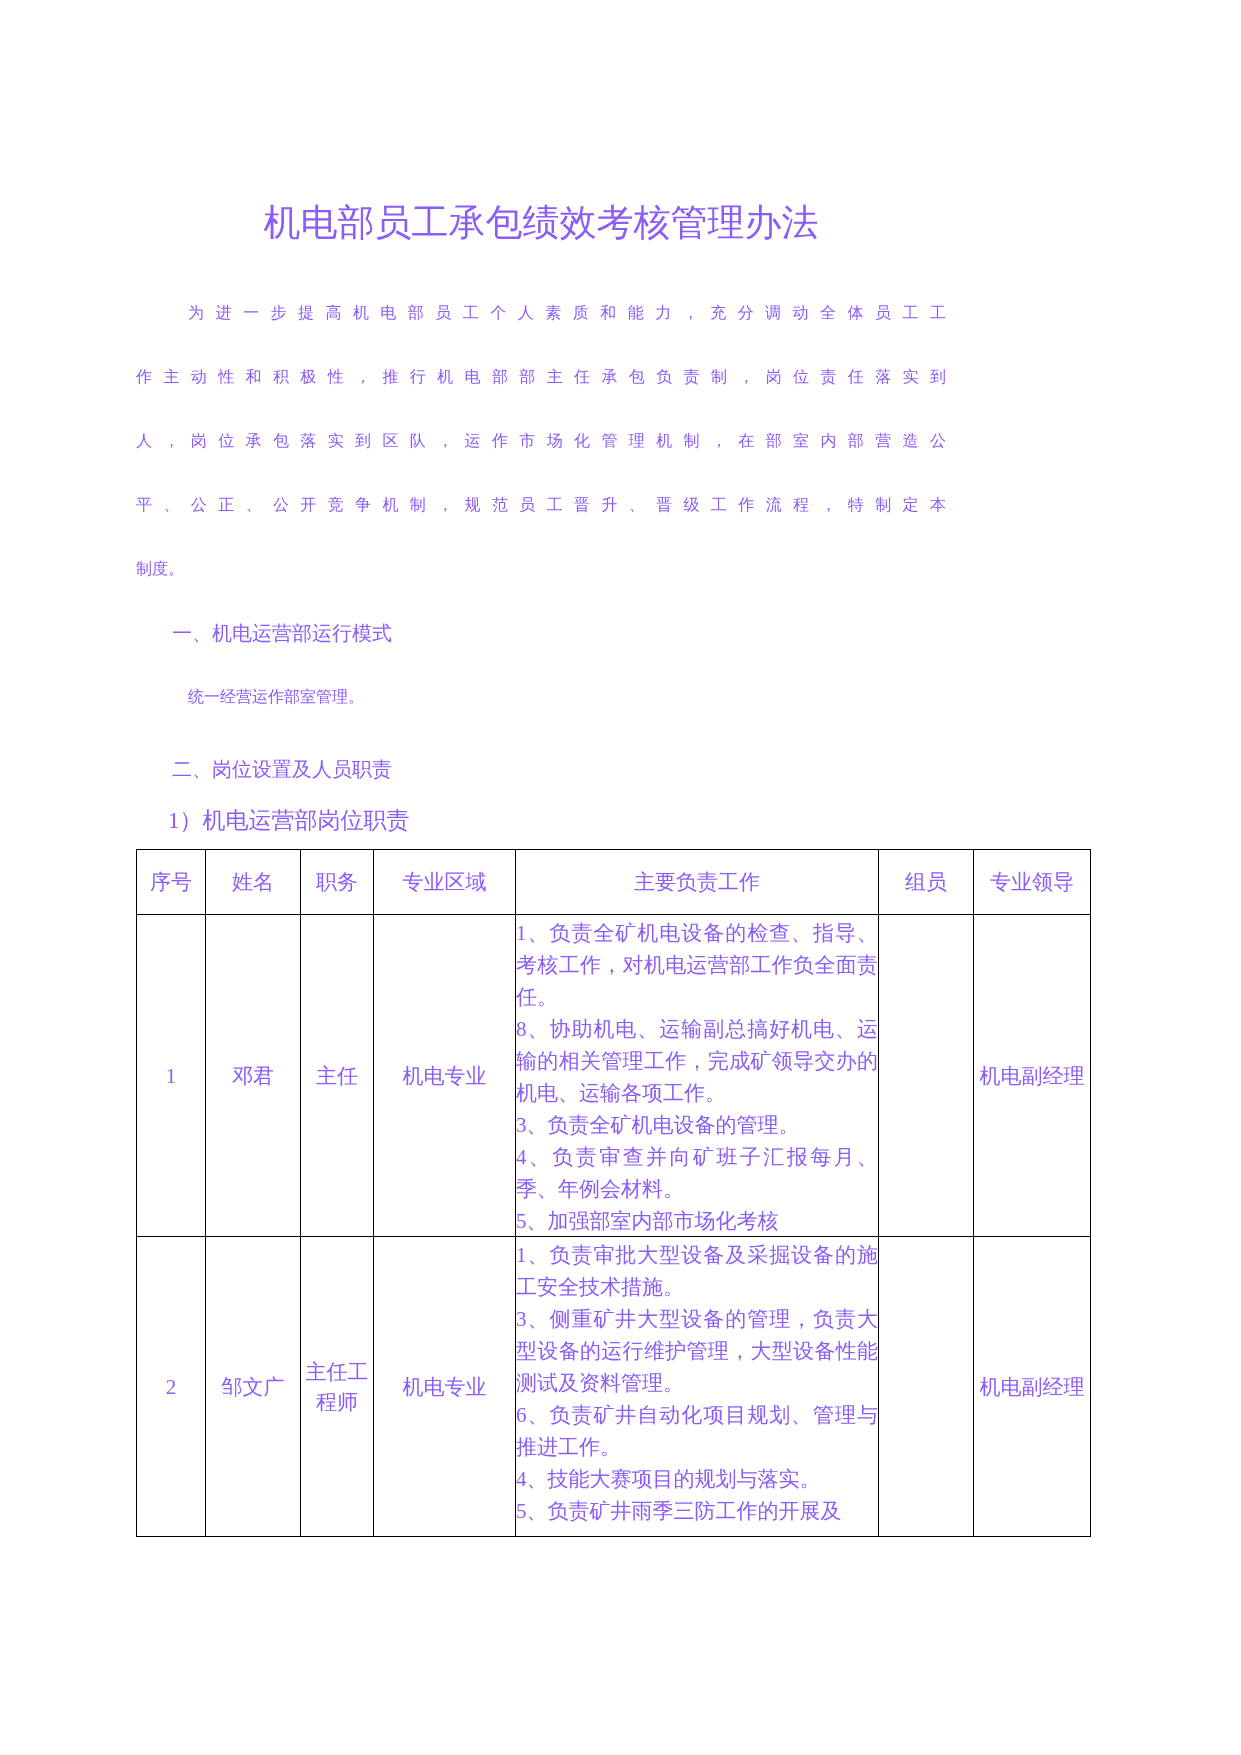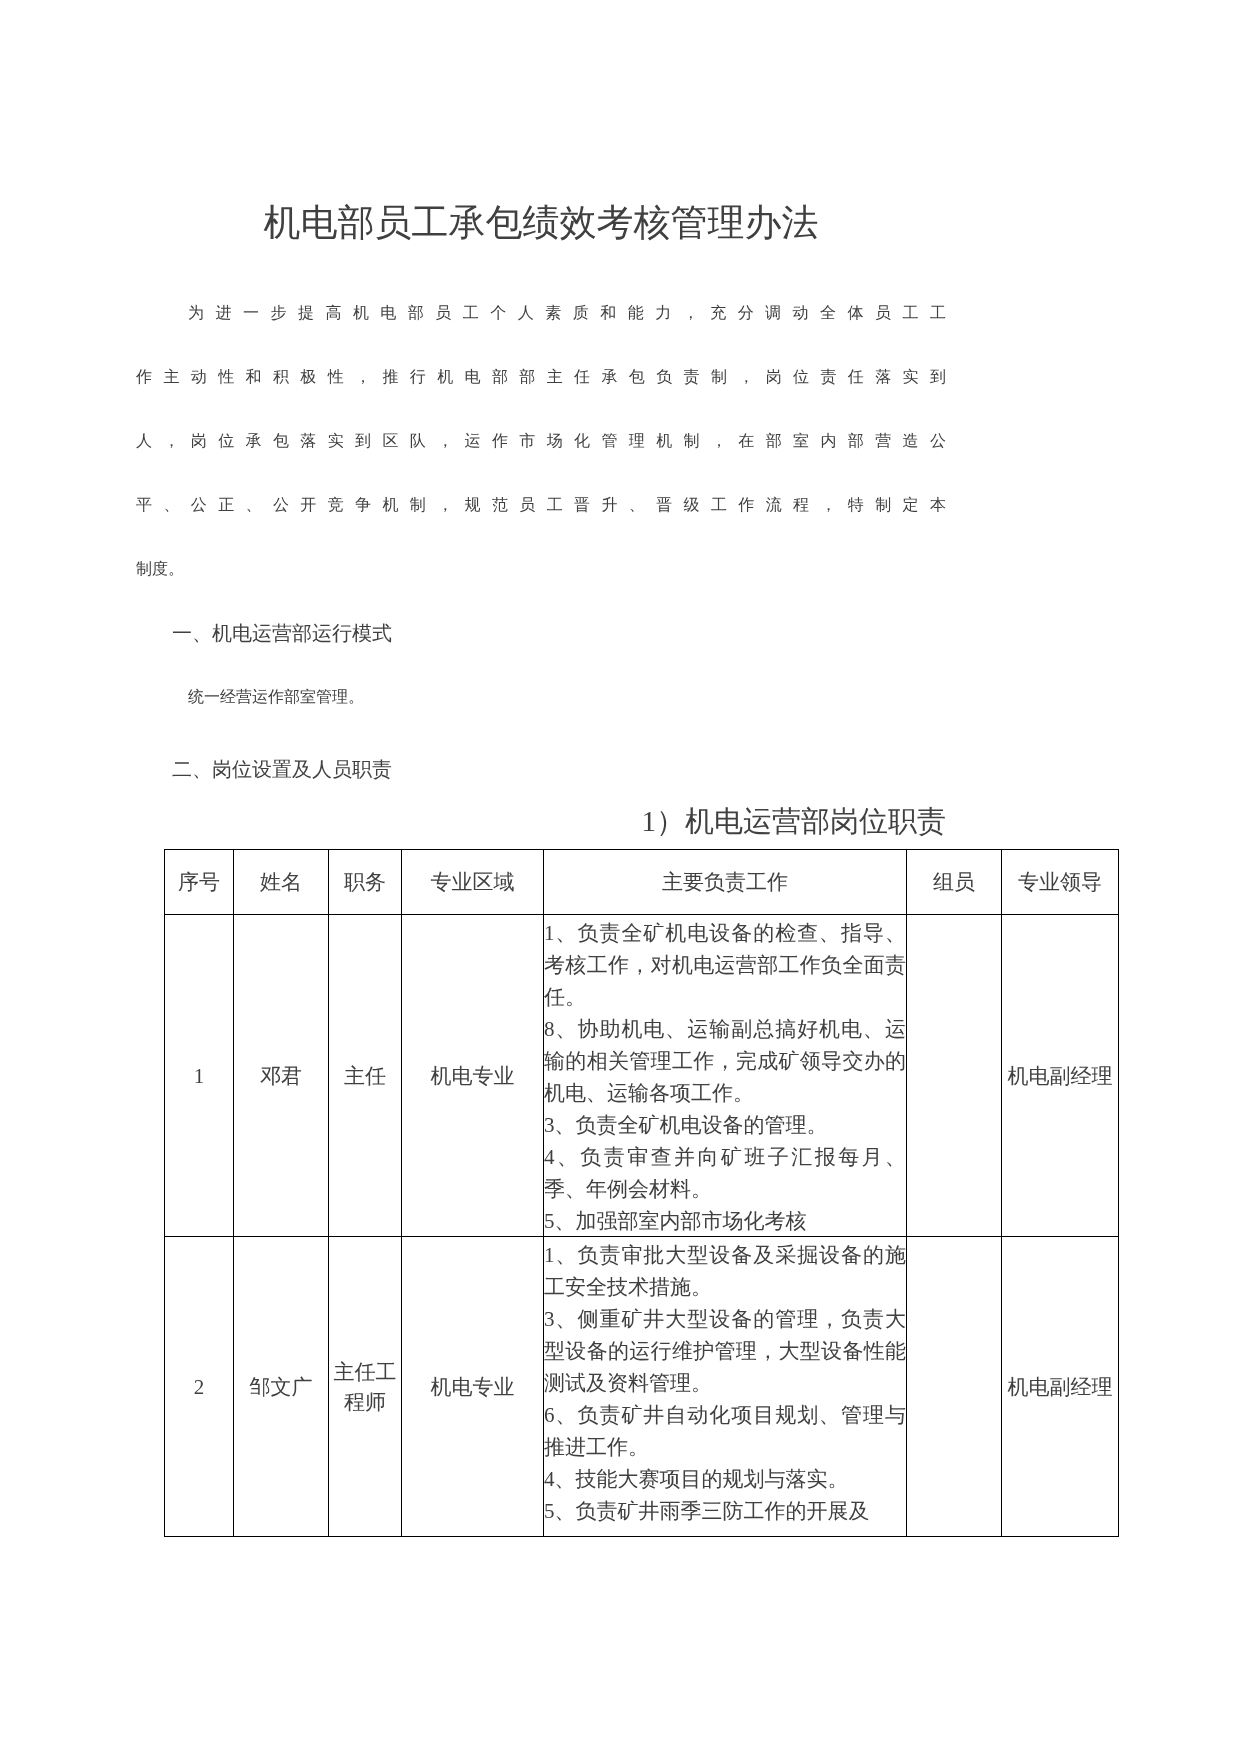--- a/index.html
+++ b/index.html
@@ -2,21 +2,21 @@
 <html><head>
 <meta charset="utf-8">
 <style>
   * { box-sizing: border-box; }
   html, body { margin: 0; padding: 0; background: #ffffff; }
   .page {
     position: relative;
     width: 1241px;
     height: 1755px;
     background: #ffffff;
-    color: #404040;
+    color: #8b5cf6;
     font-family: "Liberation Serif", "DejaVu Serif", serif;
     overflow: hidden;
     padding: 198px 0 0 136px;
   }
   .content { width: 810px; }
   .doc-title {
     width: 810px;
     font-size: 37px;
     line-height: 50px;
     font-weight: normal;
@@ -32,30 +32,29 @@
   }
   .jline.lastline { text-align-last: left; }
   .indent-first .jline:first-child { text-indent: 52px; }
   .sec-heading {
     font-size: 20px;
     line-height: 64px;
     padding-left: 36px;
   }
   .sec-heading.tight { line-height: 60px; margin-top: 10px; }
   .sub-heading {
-    font-size: 29px;
+    font-size: 23px;
     line-height: 44px;
     padding-left: 32px;
-    text-align: right;
   }
   table.duty-table {
     border-collapse: collapse;
     table-layout: fixed;
     width: 954px;
-    margin-left: 28px;
+    margin-left: 0;
     margin-top: 6px;
     border-radius: 10px;
   }
   .duty-table th, .duty-table td {
     border: 1px solid #000000;
     font-weight: normal;
     font-size: 21px;
     padding: 0;
   }
   .duty-table th { height: 65px; text-align: center; vertical-align: middle; }

